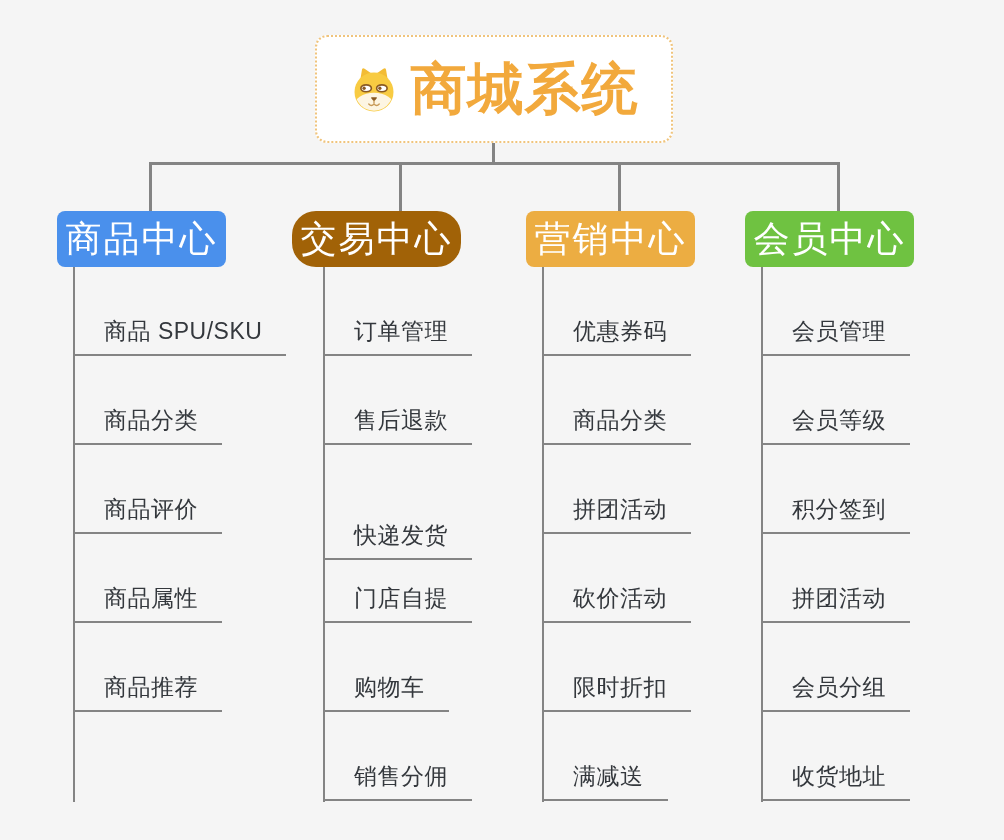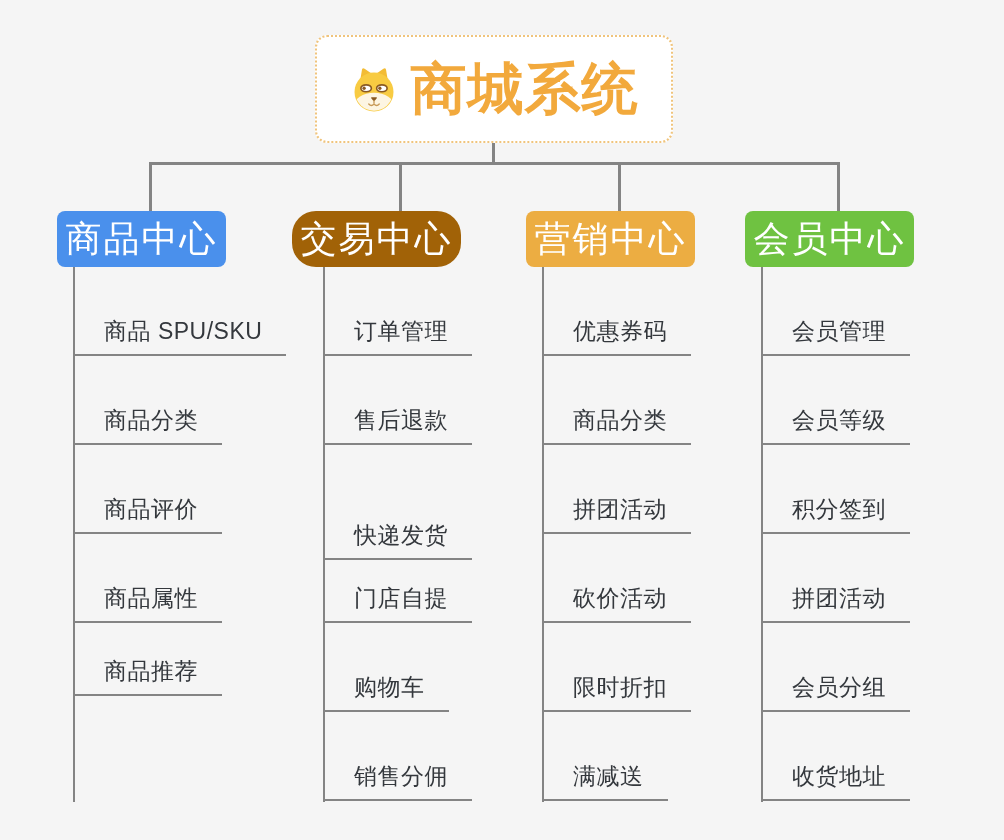--- a/index.html
+++ b/index.html
@@ -68,21 +68,21 @@
     </svg>
     <span class="root-title">商城系统</span>
   </div>
 
   <div class="branch" style="left: 57px; background: rgb(74, 144, 236);">商品中心</div>
   <div class="trunk" style="left:73px"></div>
   <div class="leaf" style="left:73px;top:317px">商品 SPU/SKU</div>
   <div class="leaf" style="left:73px;top:406px">商品分类</div>
   <div class="leaf" style="left:73px;top:495px">商品评价</div>
   <div class="leaf" style="left:73px;top:584px">商品属性</div>
-  <div class="leaf" style="left:73px;top:657px">商品推荐</div>
+  <div class="leaf" style="left:73px;top:673px">商品推荐</div>
 
   <div class="branch" style="left: 292px; background: #a16207; border-radius: 24px;">交易中心</div>
   <div class="trunk" style="left:323px"></div>
   <div class="leaf" style="left:323px;top:317px">订单管理</div>
   <div class="leaf" style="left:323px;top:406px">售后退款</div>
   <div class="leaf" style="left:323px;top:521px">快递发货</div>
   <div class="leaf" style="left:323px;top:584px">门店自提</div>
   <div class="leaf" style="left:323px;top:673px">购物车</div>
   <div class="leaf" style="left:323px;top:762px">销售分佣</div>
 

